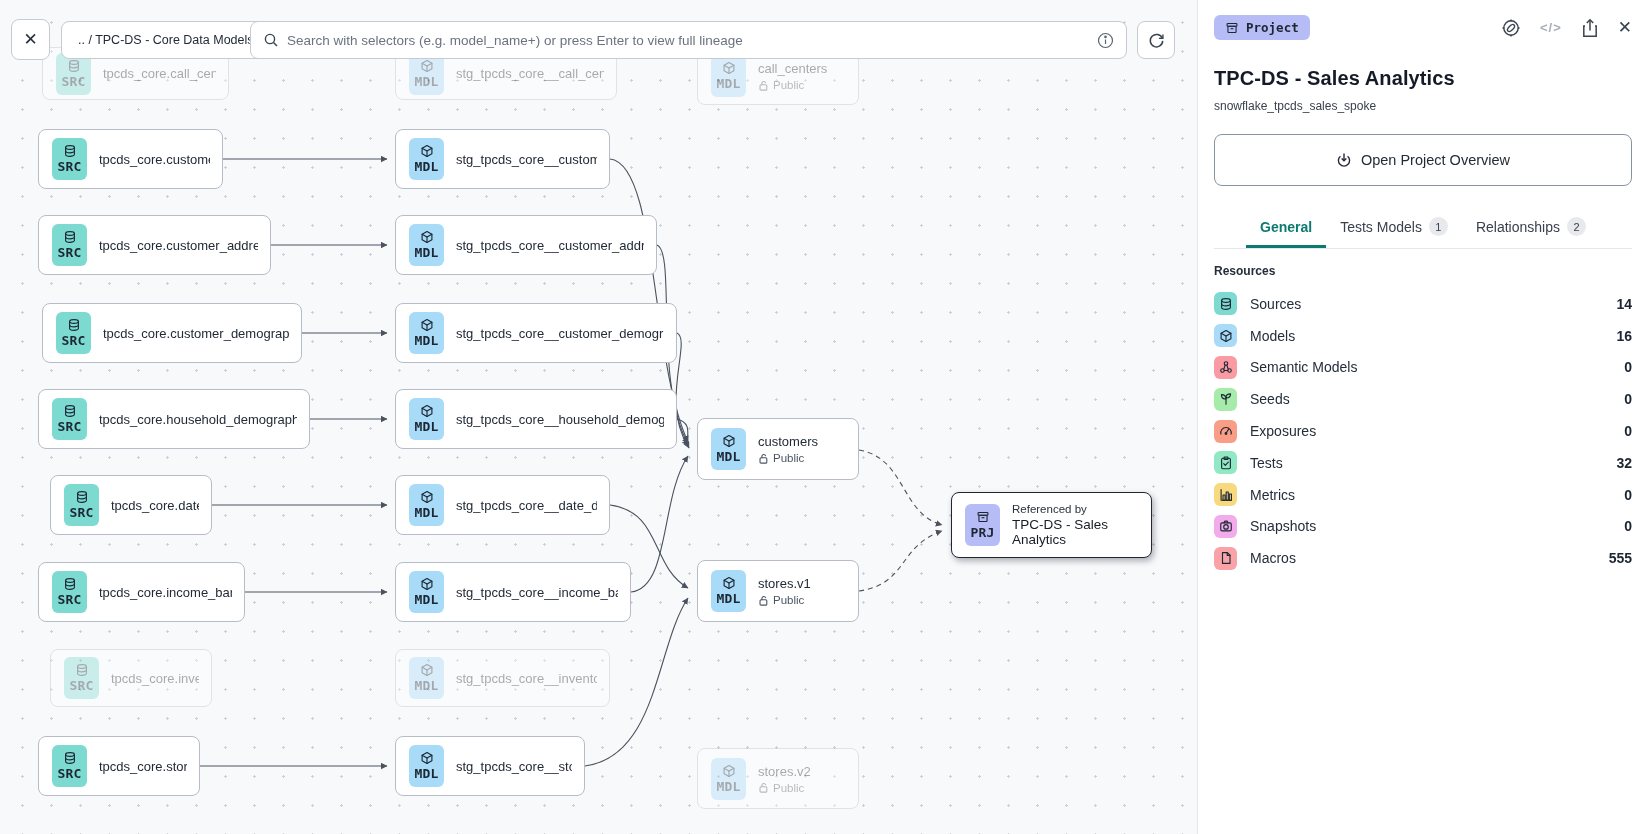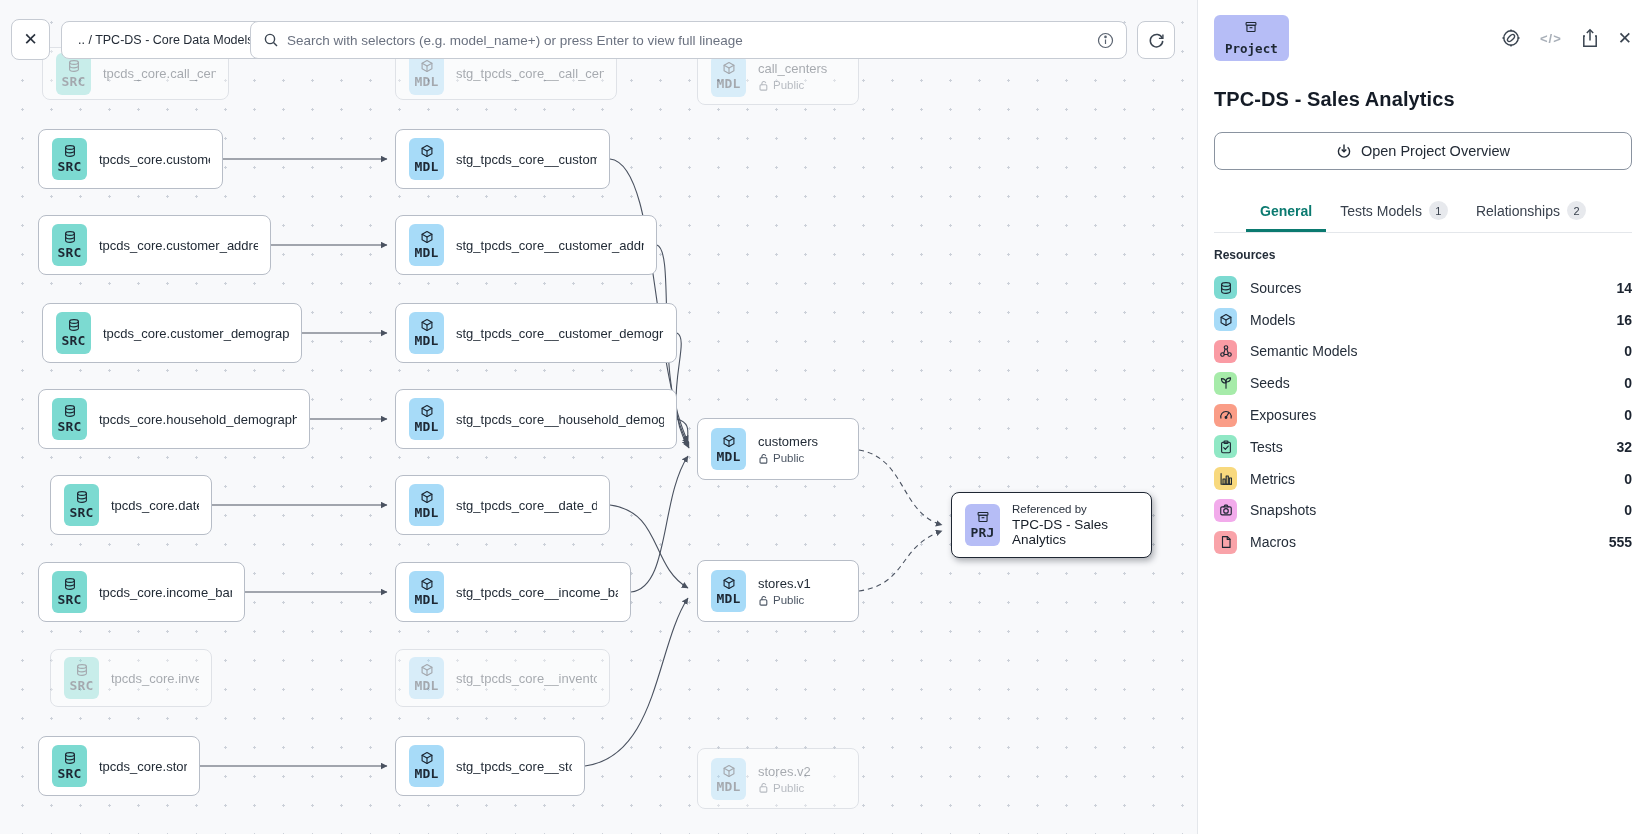--- a/index.html
+++ b/index.html
@@ -43,27 +43,27 @@
     font-family:"Liberation Sans", sans-serif; background:transparent; }
   #searchbar input::placeholder { color:#6b7280; }
   #refresh-btn { left:1137px; top:21px; width:38px; height:38px; }
 
   
   #panel { position:absolute; z-index:10; left:1197px; top:0; width:451px; height:834px;
     background:#fff; border-left:1px solid #e4e7eb; padding:15px 16px 0 16px; }
   .phead { display:flex; align-items:center; justify-content:space-between; }
   .pbadge { display:inline-flex; align-items:center; gap:7px; background:#b6bdf6;
     border-radius:6px; padding:5px 11px; font-family:"DejaVu Sans Mono", monospace;
-    font-size:12.5px; font-weight:bold; color:#1d2733;flex-direction:column; }
+    font-size:12.5px; font-weight:bold; color:#1d2733; }
   .picons { display:flex; align-items:center; gap:19px; }
   .picon { cursor:pointer; display:flex; align-items:center; color:#3a4450; }
   .picon.disabled { color:#a8afb8; font-size:13px; font-weight:bold; letter-spacing:1px; }
   #panel h1 { margin-top:27px; font-size:20px; color:#141b26; letter-spacing:.1px; }
   .psub { margin-top:9px; font-size:12px; color:#39414d; }
-  .overview-btn { margin-top:21px; width:100%; height:38px; background:#fff;
+  .overview-btn { margin-top:21px; width:100%; height:52px; background:#fff;
     border:1px solid #8a93a0; border-radius:8px; display:flex; align-items:center;
     justify-content:center; gap:9px; font-size:14.5px; color:#232b36; cursor:pointer;
     font-family:"Liberation Sans", sans-serif; }
   .tabs { margin-top:21px; display:flex; justify-content:center; padding:0 8px;
     border-bottom:1px solid #e4e7eb; }
   .tab { display:flex; align-items:center; gap:7px; padding:10px 14px 9px; font-size:14px;
     color:#39414d; border-bottom:3px solid transparent; cursor:pointer; }
   .tab.active { color:#0b7a70; font-weight:bold; border-bottom-color:#0b7a70; }
   .tbadge { background:#e7e9ed; color:#39414d; font-size:11px; min-width:19px; height:19px;
     border-radius:10px; display:flex; align-items:center; justify-content:center; padding:0 5px; }
@@ -498,20 +498,21 @@
           <path d="M4 8 H2.8 V18.2 H15.2 V8 H14"></path>
           <line x1="9" y1="2.2" x2="9" y2="12.5"></line>
           <polyline points="5.8,5 9,1.8 12.2,5"></polyline>
         </svg>
       </span>
       <span class="picon" style="font-size:17px">✕</span>
     </div>
   </div>
 
   <h1>TPC-DS - Sales Analytics</h1>
+  <div class="psub">snowflake_tpcds_sales_spoke</div>
 
   <button class="overview-btn">
     <span style="display:flex">
       <svg width="16" height="16" viewBox="0 0 16 16" fill="none" stroke="#232b36" stroke-width="1.4">
         <path d="M4.4 4.2 A5.6 5.6 0 1 0 11.6 4.2"></path>
         <line x1="8" y1="1.6" x2="8" y2="8.6"></line>
         <polyline points="5.7,6.4 8,8.8 10.3,6.4"></polyline>
       </svg>
     </span>
     <span>Open Project Overview</span>

